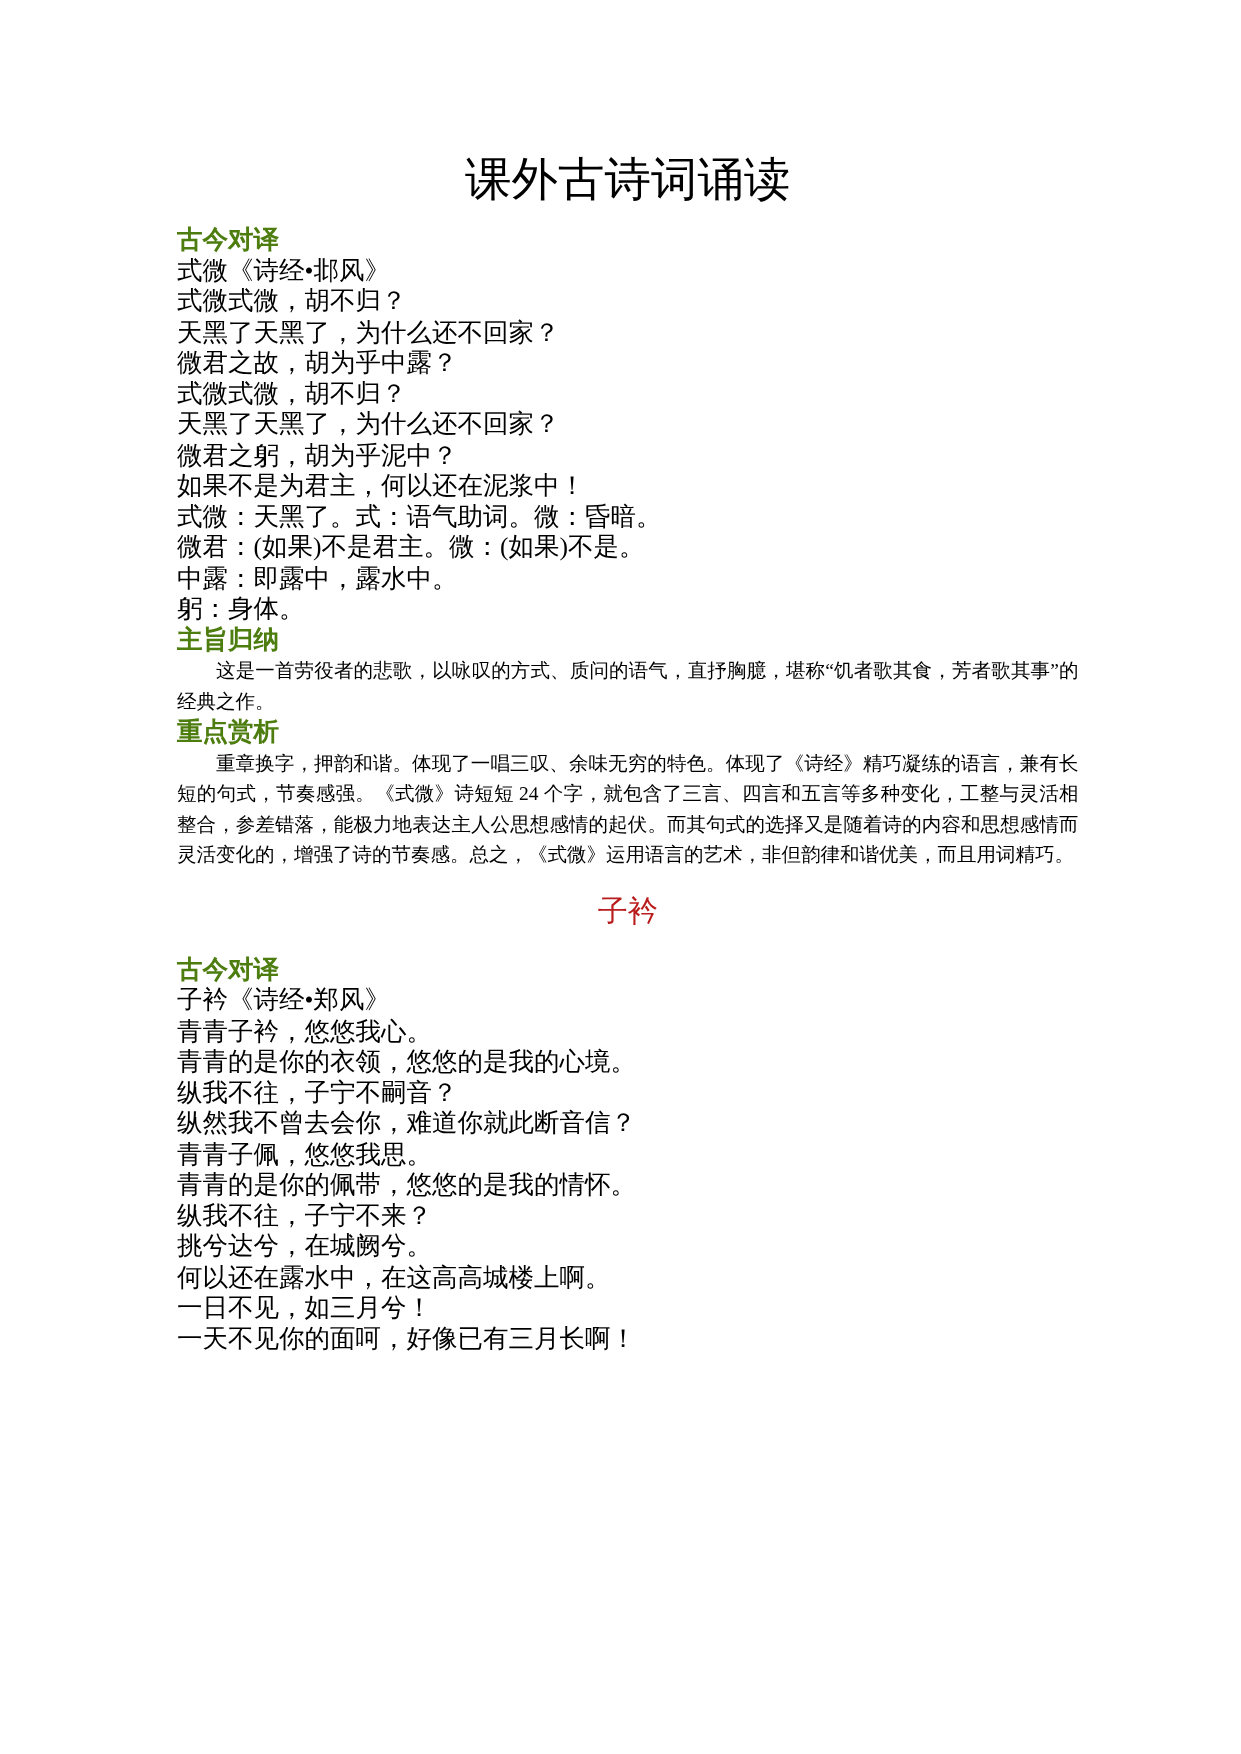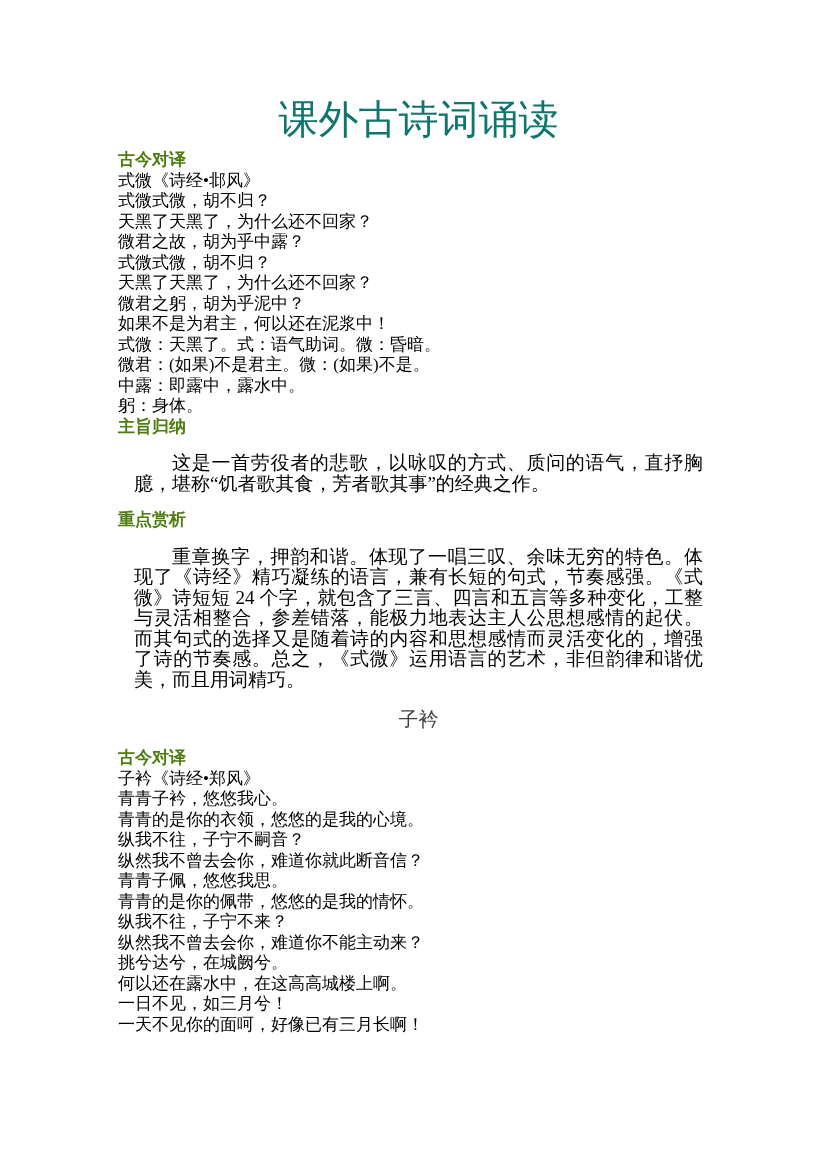--- a/index.html
+++ b/index.html
@@ -18,24 +18,24 @@
   }
   .content {
     position: absolute;
     left: 118px;
     top: 100px;
     width: 601px;
   }
   .doc-title {
     margin: 0 0 10px 0;
     text-align: center;
-    font-size: 40px;
+    font-size: 31px;
     line-height: 40px;
     font-weight: normal;
-    color: #0f766e;
+    color: #000000;
   }
   .poem-title {
     margin: 0 0 8px 0;
     text-align: center;
     font-size: 20px;
     line-height: 26px;
     font-weight: normal;
     color: #000000;
   }
   .poem-title.spaced {
@@ -49,23 +49,23 @@
     color: #4d7c0f;
     margin: 0;
   }
   .poem-line {
     font-size: 17px;
     line-height: 20.5px;
     margin: 0;
     white-space: nowrap;
   }
   .paragraph {
-    font-size: 19px;
+    font-size: 13px;
     line-height: 20.5px;
-    margin: 16px;
+    margin: 0;
     text-indent: 2em;
     text-align: justify;
   }
 </style>
 </head>
 <body>
 
 <div class="page">
   <div class="content">
     <h1 class="doc-title">课外古诗词诵读</h1>
@@ -80,30 +80,29 @@
         <p class="poem-line">微君之躬，胡为乎泥中？</p>
         <p class="poem-line">如果不是为君主，何以还在泥浆中！</p>
         <p class="poem-line">式微：天黑了。式：语气助词。微：昏暗。</p>
         <p class="poem-line">微君：(如果)不是君主。微：(如果)不是。</p>
         <p class="poem-line">中露：即露中，露水中。</p>
         <p class="poem-line">躬：身体。</p>
         <h3 class="section-heading">主旨归纳</h3>
         <p class="paragraph">这是一首劳役者的悲歌，以咏叹的方式、质问的语气，直抒胸臆，堪称“饥者歌其食，芳者歌其事”的经典之作。</p>
         <h3 class="section-heading">重点赏析</h3>
         <p class="paragraph">重章换字，押韵和谐。体现了一唱三叹、余味无穷的特色。体现了《诗经》精巧凝练的语言，兼有长短的句式，节奏感强。《式微》诗短短 24 个字，就包含了三言、四言和五言等多种变化，工整与灵活相整合，参差错落，能极力地表达主人公思想感情的起伏。而其句式的选择又是随着诗的内容和思想感情而灵活变化的，增强了诗的节奏感。总之，《式微》运用语言的艺术，非但韵律和谐优美，而且用词精巧。</p>
-        <h2 class="poem-title spaced" style="color: #404040;">子衿</h2>
+        <h2 class="poem-title spaced" style="color: #b91c1c;">子衿</h2>
         <h3 class="section-heading">古今对译</h3>
         <p class="poem-line">子衿《诗经•郑风》</p>
         <p class="poem-line">青青子衿，悠悠我心。</p>
         <p class="poem-line">青青的是你的衣领，悠悠的是我的心境。</p>
         <p class="poem-line">纵我不往，子宁不嗣音？</p>
         <p class="poem-line">纵然我不曾去会你，难道你就此断音信？</p>
         <p class="poem-line">青青子佩，悠悠我思。</p>
         <p class="poem-line">青青的是你的佩带，悠悠的是我的情怀。</p>
         <p class="poem-line">纵我不往，子宁不来？</p>
-        <p class="poem-line">纵然我不曾去会你，难道你不能主动来？</p>
         <p class="poem-line">挑兮达兮，在城阙兮。</p>
         <p class="poem-line">何以还在露水中，在这高高城楼上啊。</p>
         <p class="poem-line">一日不见，如三月兮！</p>
         <p class="poem-line">一天不见你的面呵，好像已有三月长啊！</p>
       </div>
   </div>
 </div>
 
 </body></html>

